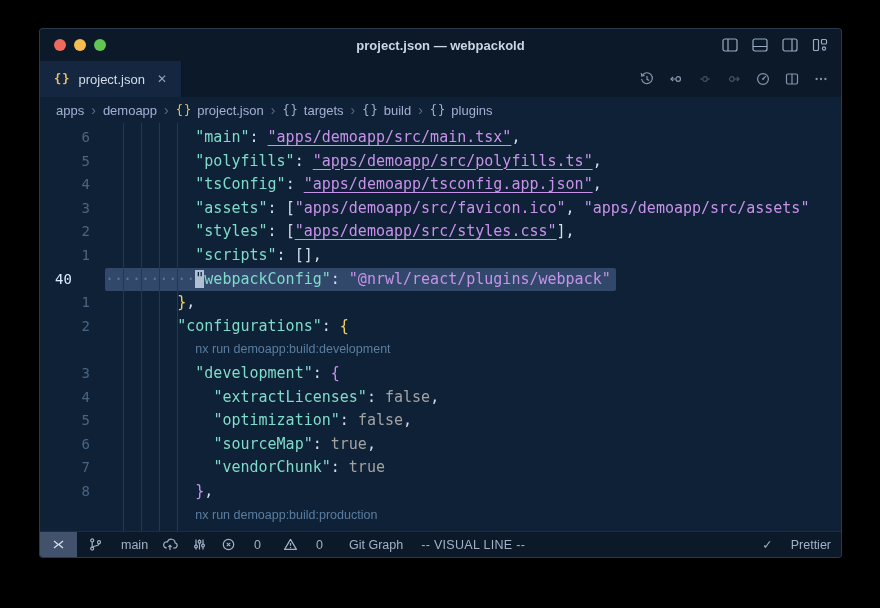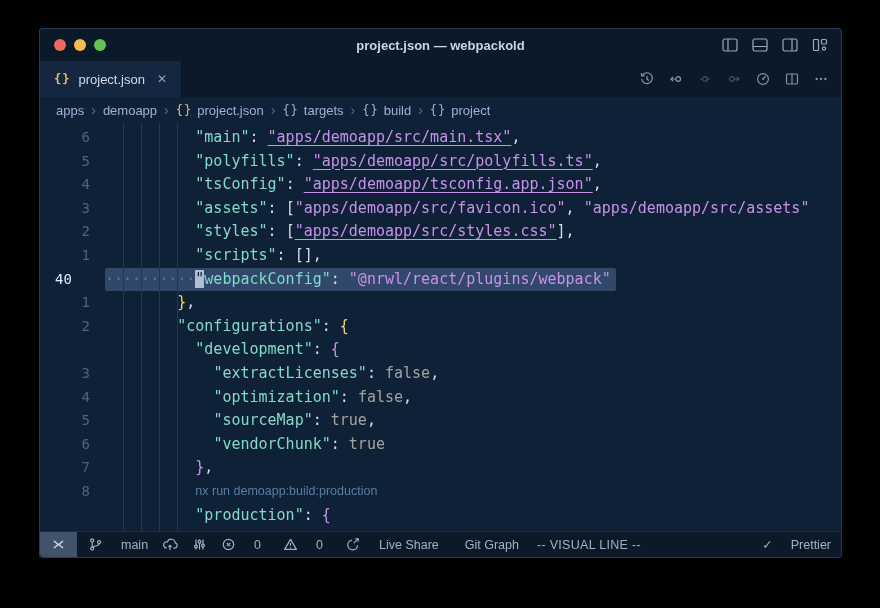--- a/index.html
+++ b/index.html
@@ -186,21 +186,21 @@
         <span>targets</span>
       </span>
       <span class="crumb-sep">›</span>
       <span class="crumb">
         <span class="brace-icon">{}</span>
         <span>build</span>
       </span>
       <span class="crumb-sep">›</span>
       <span class="crumb">
         <span class="brace-icon">{}</span>
-        <span>project</span>
+        <span>plugins</span>
       </span>
     </div>
 
   <div class="editor">
     <div class="gutter">
         <div class="gutter-row">6</div>
         <div class="gutter-row">5</div>
         <div class="gutter-row">4</div>
         <div class="gutter-row">3</div>
         <div class="gutter-row">2</div>
@@ -225,20 +225,21 @@
       <div class="indent-guide" style="left:72px"></div>
     <div class="code-row"><span class="line-content"><span class="tk-ws">          </span><span class="tk-key">"main"</span><span class="tk-pun">: </span><span class="tk-link">"apps/demoapp/src/main.tsx"</span><span class="tk-pun">,</span></span></div>
         <div class="code-row"><span class="line-content"><span class="tk-ws">          </span><span class="tk-key">"polyfills"</span><span class="tk-pun">: </span><span class="tk-link">"apps/demoapp/src/polyfills.ts"</span><span class="tk-pun">,</span></span></div>
         <div class="code-row"><span class="line-content"><span class="tk-ws">          </span><span class="tk-key">"tsConfig"</span><span class="tk-pun">: </span><span class="tk-link">"apps/demoapp/tsconfig.app.json"</span><span class="tk-pun">,</span></span></div>
         <div class="code-row"><span class="line-content"><span class="tk-ws">          </span><span class="tk-key">"assets"</span><span class="tk-pun">: </span><span class="tk-pun">[</span><span class="tk-str">"apps/demoapp/src/favicon.ico"</span><span class="tk-pun">, </span><span class="tk-str">"apps/demoapp/src/assets"</span></span></div>
         <div class="code-row"><span class="line-content"><span class="tk-ws">          </span><span class="tk-key">"styles"</span><span class="tk-pun">: </span><span class="tk-pun">[</span><span class="tk-link">"apps/demoapp/src/styles.css"</span><span class="tk-pun">],</span></span></div>
         <div class="code-row"><span class="line-content"><span class="tk-ws">          </span><span class="tk-key">"scripts"</span><span class="tk-pun">: </span><span class="tk-pun">[],</span></span></div>
         <div class="code-row"><span class="line-content selected"><span class="tk-dots">··········</span><span class="tk-cursor">"</span><span class="tk-key">webpackConfig"</span><span class="tk-pun">: </span><span class="tk-str">"@nrwl/react/plugins/webpack"</span></span></div>
         <div class="code-row"><span class="line-content"><span class="tk-ws">        </span><span class="tk-gold">}</span><span class="tk-pun">,</span></span></div>
         <div class="code-row"><span class="line-content"><span class="tk-ws">        </span><span class="tk-key">"configurations"</span><span class="tk-pun">: </span><span class="tk-gold">{</span></span></div>
+        <div class="code-row lens"><span class="line-content" style="padding-left: 90.3px;">nx run demoapp:build:development</span></div>
         <div class="code-row"><span class="line-content"><span class="tk-ws">          </span><span class="tk-key">"development"</span><span class="tk-pun">: </span><span class="tk-vio">{</span></span></div>
         <div class="code-row"><span class="line-content"><span class="tk-ws">            </span><span class="tk-key">"extractLicenses"</span><span class="tk-pun">: </span><span class="tk-bool">false</span><span class="tk-pun">,</span></span></div>
         <div class="code-row"><span class="line-content"><span class="tk-ws">            </span><span class="tk-key">"optimization"</span><span class="tk-pun">: </span><span class="tk-bool">false</span><span class="tk-pun">,</span></span></div>
         <div class="code-row"><span class="line-content"><span class="tk-ws">            </span><span class="tk-key">"sourceMap"</span><span class="tk-pun">: </span><span class="tk-bool">true</span><span class="tk-pun">,</span></span></div>
         <div class="code-row"><span class="line-content"><span class="tk-ws">            </span><span class="tk-key">"vendorChunk"</span><span class="tk-pun">: </span><span class="tk-bool">true</span></span></div>
         <div class="code-row"><span class="line-content"><span class="tk-ws">          </span><span class="tk-vio">}</span><span class="tk-pun">,</span></span></div>
         <div class="code-row lens"><span class="line-content" style="padding-left: 90.3px;">nx run demoapp:build:production</span></div>
         <div class="code-row"><span class="line-content"><span class="tk-ws">          </span><span class="tk-key">"production"</span><span class="tk-pun">: </span><span class="tk-vio">{</span></span></div>
       </div>
   </div>
@@ -284,28 +285,20 @@
           <line x1="9.2" y1="5.8" x2="5.8" y2="9.2"></line>
       </svg>
       <span>0</span>
       <svg width="15" height="15" viewBox="0 0 15 15" fill="none" stroke="#a3b2c6" stroke-width="1.2" style="margin-left:4px">
         <path d="M7.5 2.4 L13.4 12.4 H1.6 Z" stroke-linejoin="round"></path>
         <line x1="7.5" y1="6" x2="7.5" y2="8.8"></line>
           <circle cx="7.5" cy="10.6" r=".7" fill="#a3b2c6" stroke="none"></circle>
       </svg>
       <span>0</span>
     </div>
-    <div class="sb-item" style="margin-left:8px">
-      <svg width="16" height="15" viewBox="0 0 16 15" fill="none" stroke="#a3b2c6" stroke-width="1.2">
-        <path d="M12.6 8.3 A4.9 4.9 0 1 1 6.9 3.1"></path>
-        <line x1="8.8" y1="6.2" x2="13.2" y2="1.8"></line>
-          <path d="M10.4 1.8 H13.2 V4.6"></path>
-      </svg>
-      <span>Live Share</span>
-    </div>
     <div class="sb-item" style="margin-left:12px">
       <span>Git Graph</span>
     </div>
     <div class="sb-item mode">
       <span>-- VISUAL LINE --</span>
     </div>
     <div class="sb-spacer"></div>
     <div class="sb-item sb-right">
       <span>✓</span>
       <span>Prettier</span>

